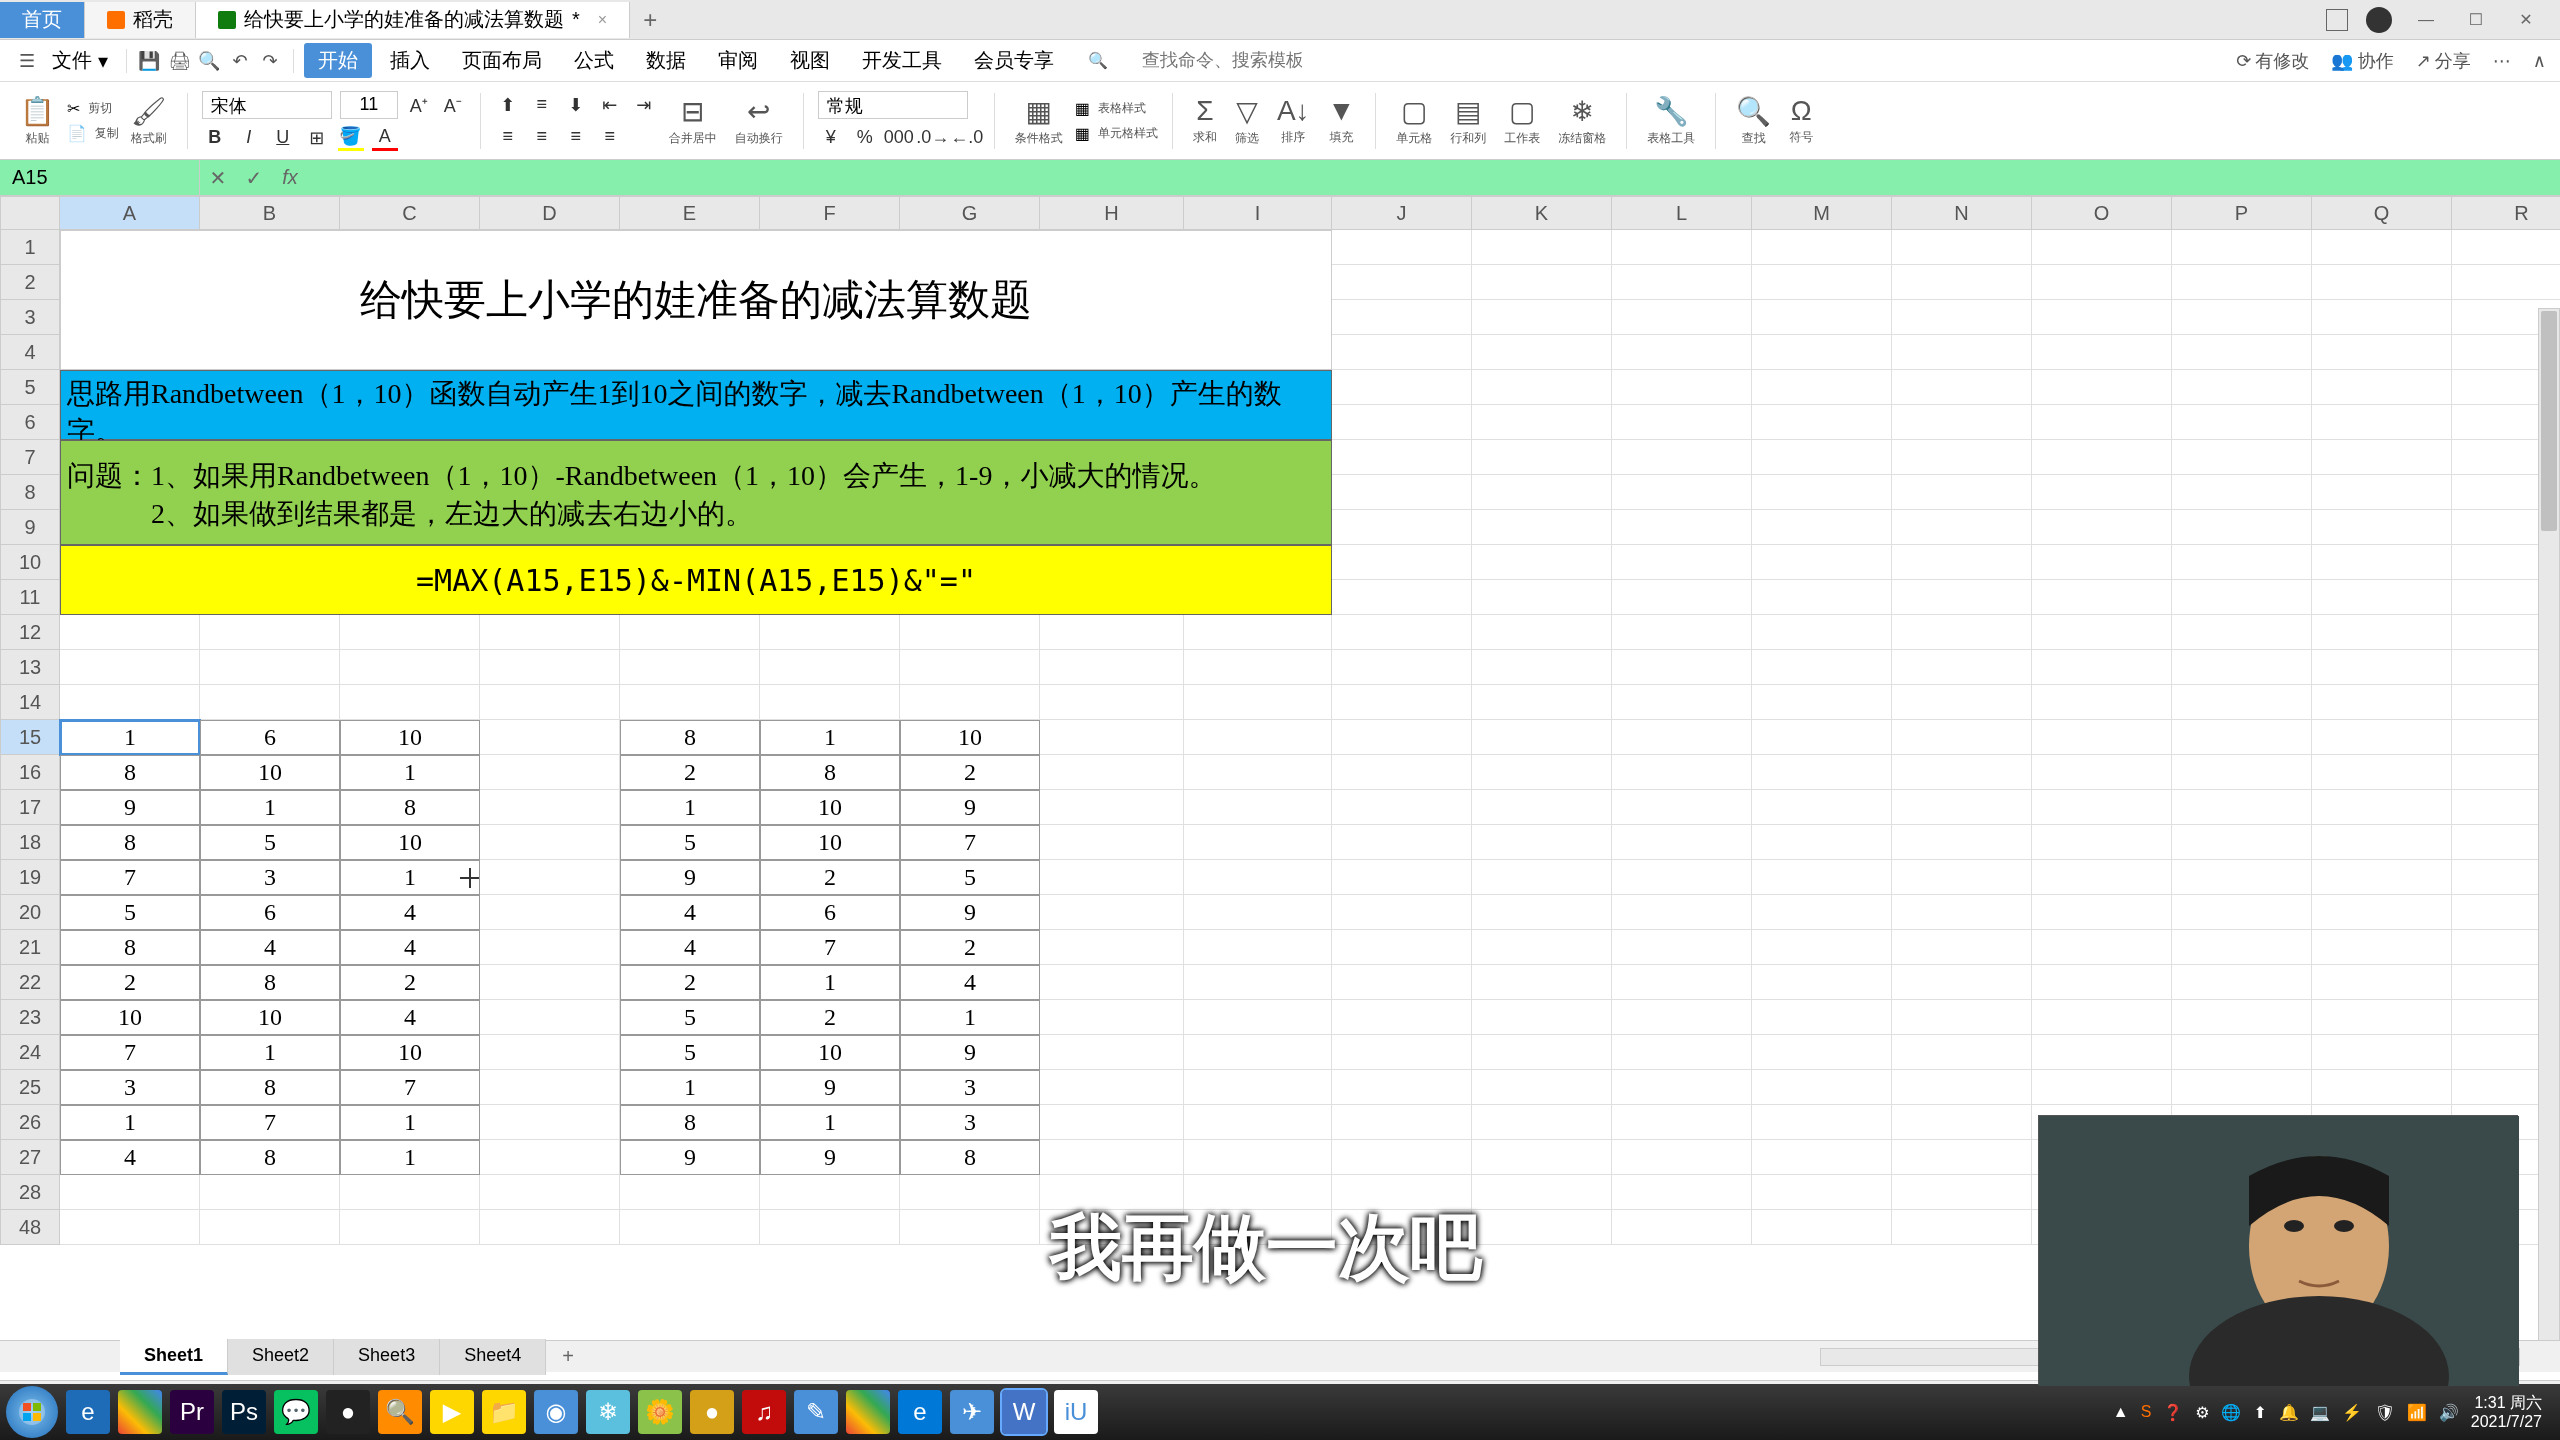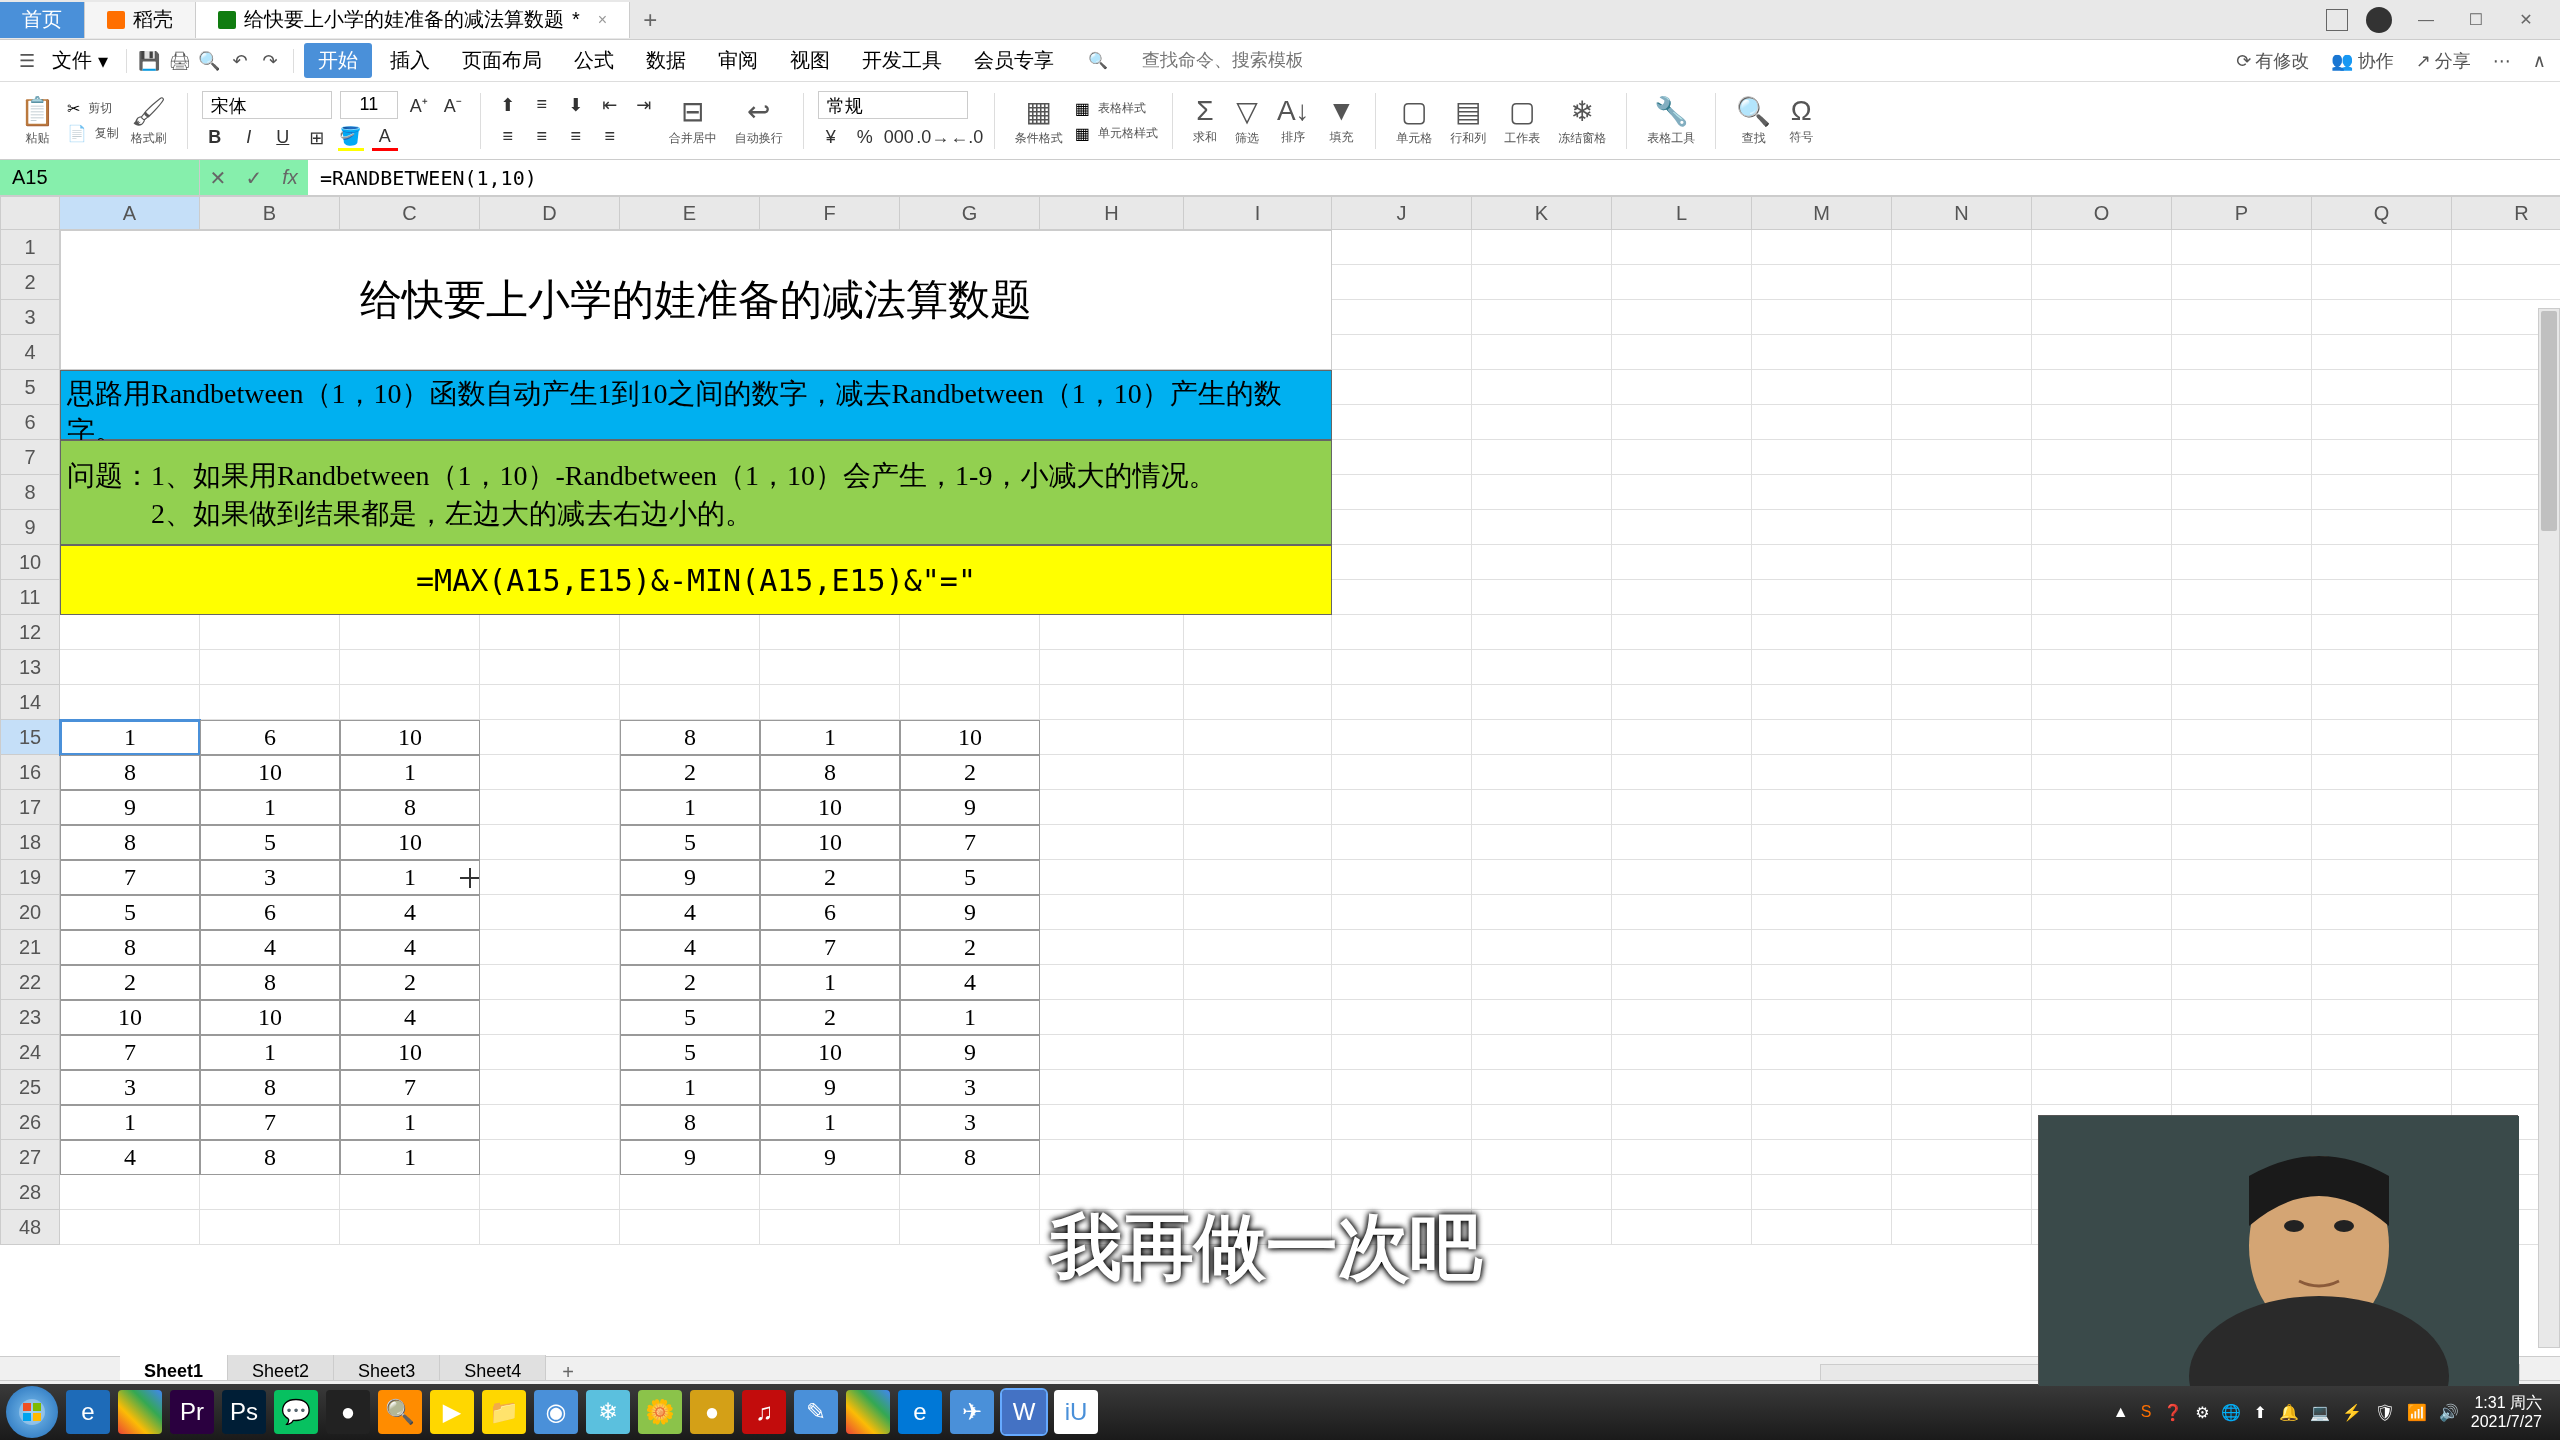--- a/index.html
+++ b/index.html
@@ -70,21 +70,21 @@
 .data-cell { width: 140px; height: 35px; border: 1px solid #999; display: flex; align-items: center; justify-content: center; font-size: 24px; font-family: SimSun, serif; }
 .active-cell { outline: 3px solid #4a90d9; outline-offset: -2px; }
 .empty-cell { position: absolute; border-right: 1px solid #e0e0e0; border-bottom: 1px solid #e0e0e0; }
 
 .cursor-plus { position: absolute; width: 20px; height: 20px; }
 .cursor-plus::before, .cursor-plus::after { content: ''; position: absolute; background: #333; }
 .cursor-plus::before { left: 9px; top: 0; width: 2px; height: 20px; }
 .cursor-plus::after { left: 0; top: 9px; width: 20px; height: 2px; }
 
 
-.sheet-bar { position: absolute; bottom: 52px; left: 0; right: 0; height: 32px; background: #f0f0f0; display: flex; align-items: center; border-top: 1px solid #ccc; }
+.sheet-bar { position: absolute; bottom: 68px; left: 0; right: 0; height: 32px; background: #f0f0f0; display: flex; align-items: center; border-top: 1px solid #ccc; }
 .sheet-nav { display: flex; padding-left: 120px; }
 .sheet-tab { padding: 6px 24px; font-size: 18px; border-right: 1px solid #ccc; cursor: pointer; background: #e0e0e0; }
 .sheet-tab.active { background: #fff; font-weight: bold; border-bottom: 3px solid #4a90d9; }
 .sheet-add { padding: 6px 16px; cursor: pointer; font-size: 20px; color: #666; }
 .hscroll { margin-left: auto; width: 700px; height: 18px; background: #e8e8e8; margin-right: 40px; border: 1px solid #ccc; }
 
 
 .status-bar { position: absolute; bottom: 28px; left: 0; right: 0; height: 32px; background: #f0f0f0; display: flex; align-items: center; padding: 0 20px; font-size: 18px; color: #555; border-top: 1px solid #ccc; }
 .status-right { margin-left: auto; display: flex; gap: 14px; align-items: center; }
 
@@ -301,21 +301,20 @@
     </div>
 </div>
 
 <div class="formula-bar">
   <div class="name-box">A15</div>
   <div class="fb-btn">✕</div>
   <div class="fb-btn">✓</div>
   <div class="fb-btn">
       <i>fx</i>
     </div>
-  <input class="formula-input" value="=RANDBETWEEN(1,10)" style="">
 </div>
 
 <div class="grid-wrap">
   <div class="select-all"></div>
   <div class="col-headers" id="col-headers">
       <div class="col-h sel" style="width: 140px;">A</div>
       <div class="col-h" style="width: 140px;">B</div>
       <div class="col-h" style="width: 140px;">C</div>
       <div class="col-h" style="width: 140px;">D</div>
       <div class="col-h" style="width: 140px;">E</div>

